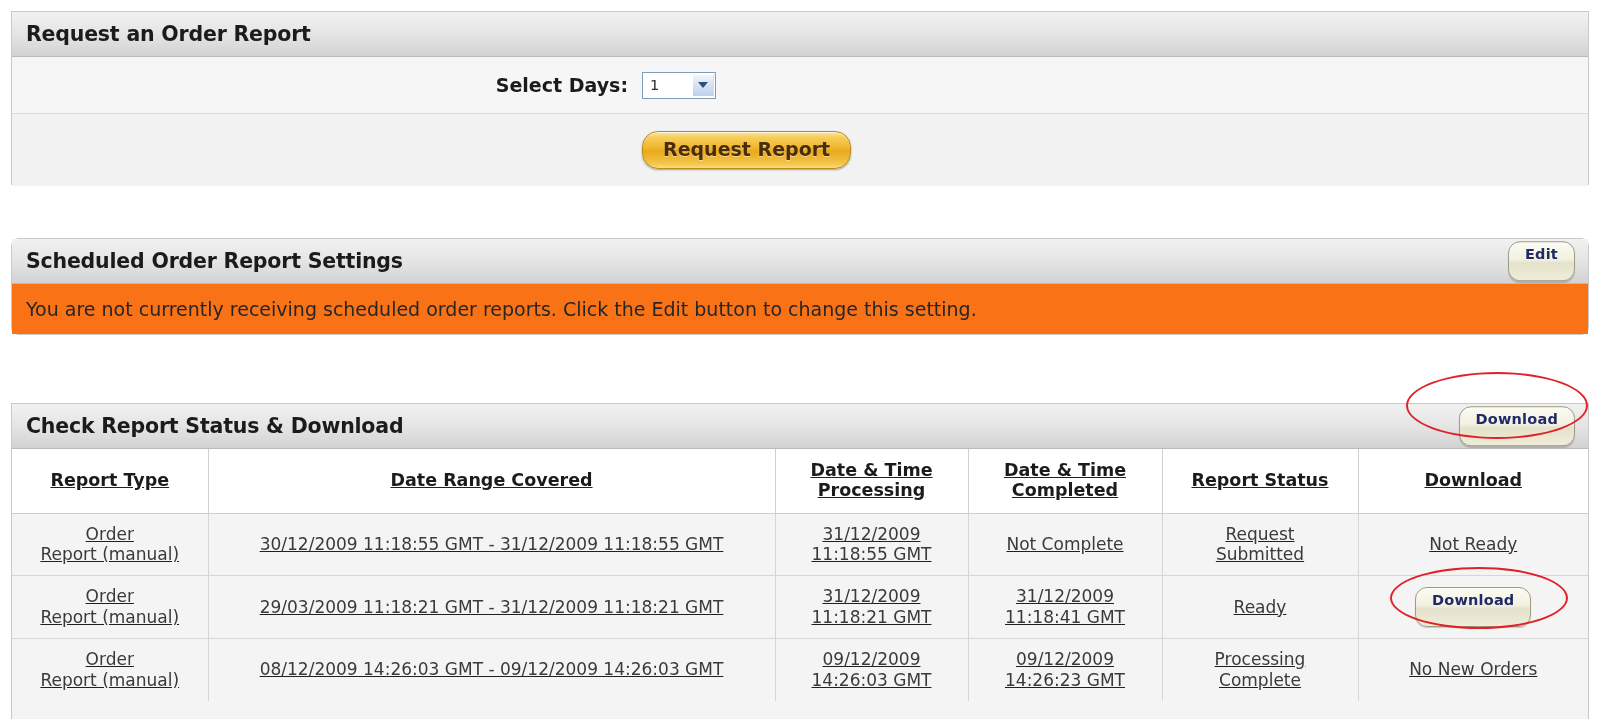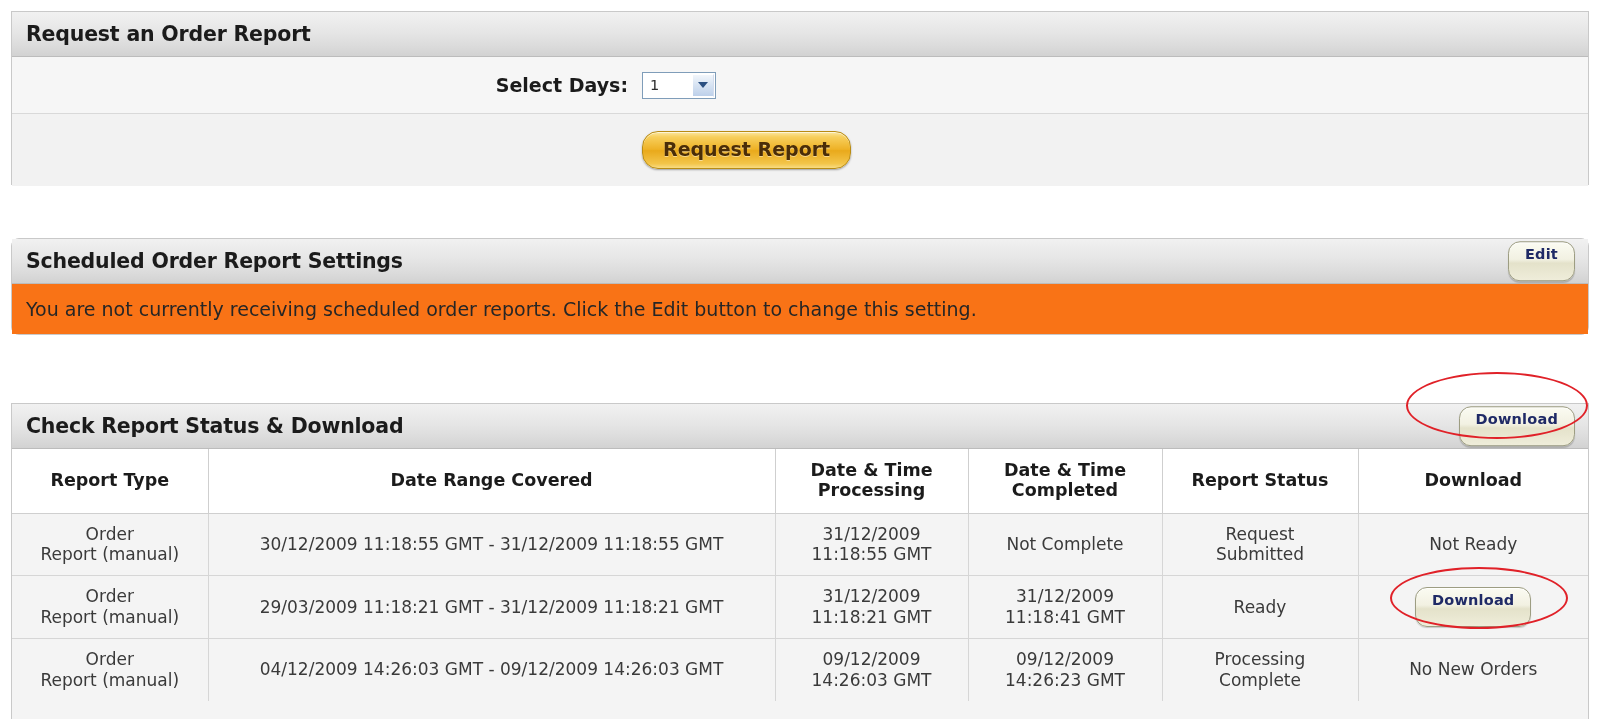--- a/index.html
+++ b/index.html
@@ -173,20 +173,21 @@
     white-space: nowrap;
   }
 
   
   #panel-status { top: 403px; height: 327px; border-bottom: 1px solid #c9c9c9; }
   table.report-table {
     width: 100%;
     border-collapse: collapse;
     table-layout: fixed;
     background: #22c55e;
+    text-decoration: underline;
   }
   table.report-table th {
     background: #ffffff;
     border-right: 1px solid #cfcfcf;
     border-bottom: 1px solid #cfcfcf;
     font-size: 17.5px;
     font-weight: bold;
     color: #1b1b1b;
     padding: 11px 4px 12px 4px;
     line-height: 1.16;
@@ -393,21 +394,21 @@
             </td>
           </tr>
 
           <tr>
             <td class="col-type">
               <span class="stacked">
                 <span>Order</span>
                 <span>Report (manual)</span>
               </span>
             </td>
-            <td class="col-range">04/12/2009 14:26:03 GMT - 09/12/2009 14:26:03 GMT</td>
+            <td class="col-range">08/12/2009 14:26:03 GMT - 09/12/2009 14:26:03 GMT</td>
             <td>
               <span class="stacked">
                 <span>09/12/2009</span>
                 <span>14:26:03 GMT</span>
               </span>
             </td>
             <td>
               <span class="stacked">
                 <span>09/12/2009</span>
                 <span>14:26:23 GMT</span>

